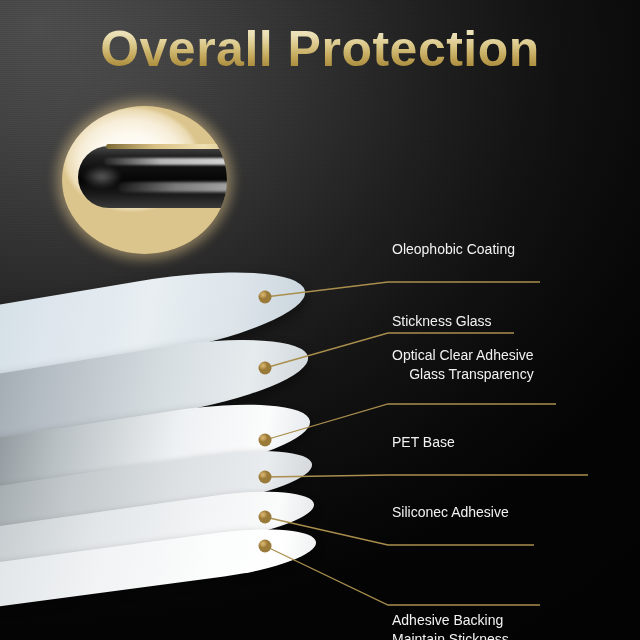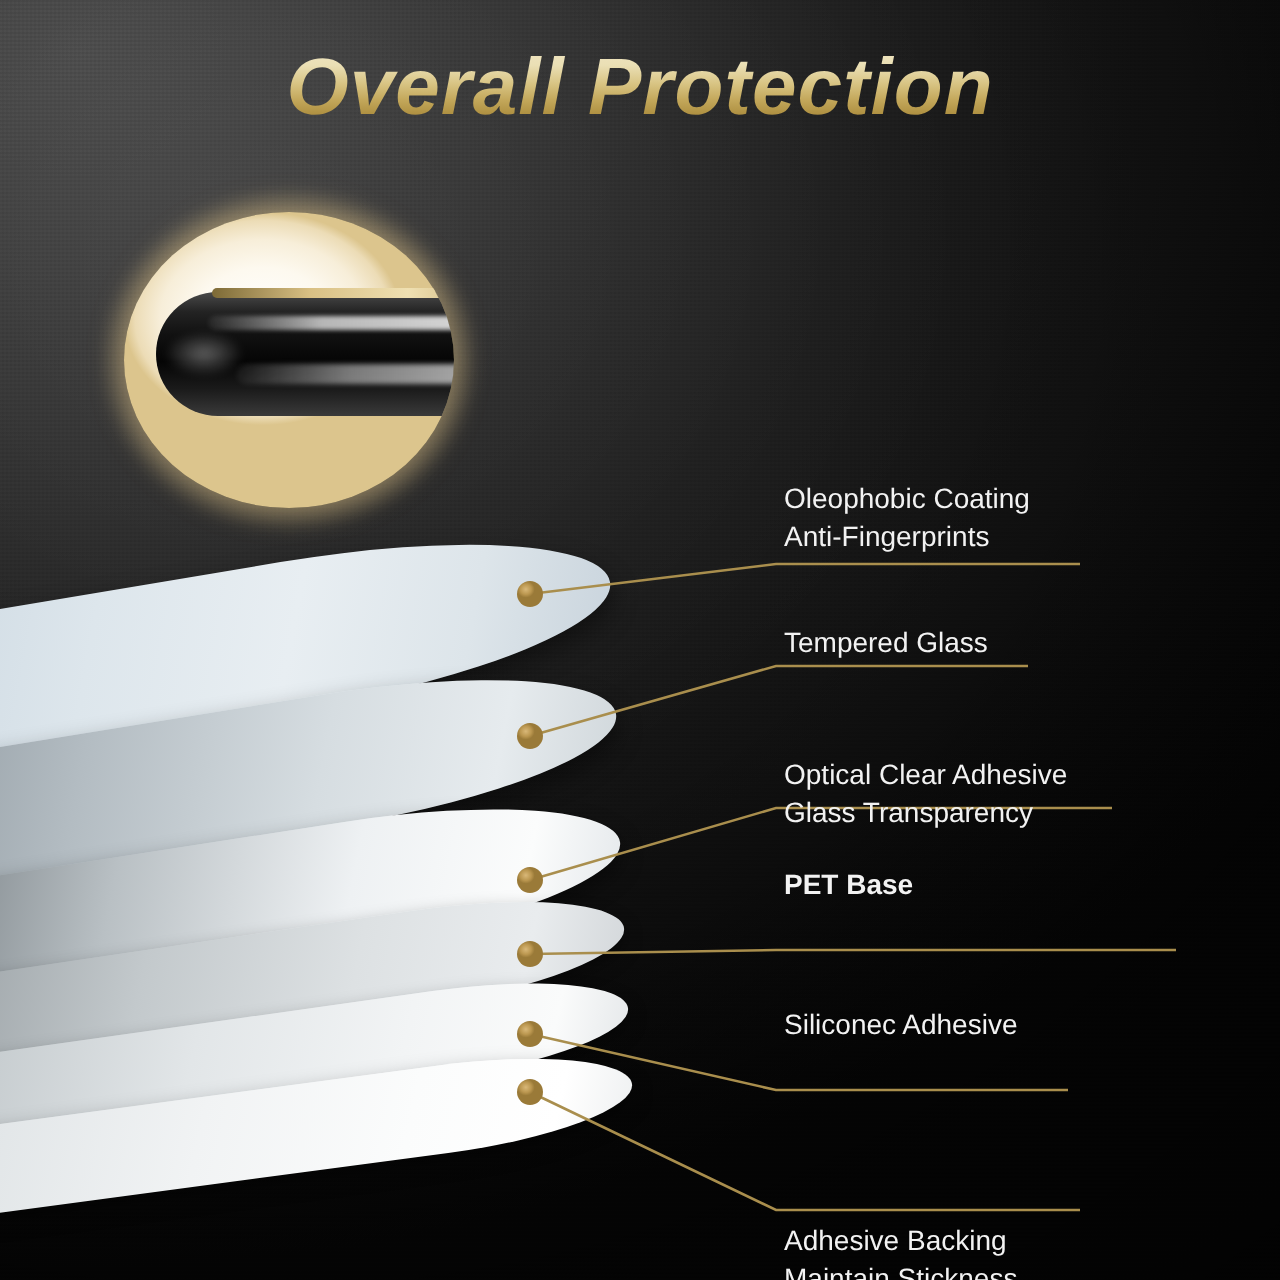--- a/index.html
+++ b/index.html
@@ -17,24 +17,24 @@
   .bg-tex{position:absolute;inset:0;opacity:.55;mix-blend-mode:overlay;
     background-image:
       repeating-linear-gradient(0deg,rgba(255,255,255,.05) 0 1px,rgba(0,0,0,.05) 1px 2px),
       repeating-linear-gradient(90deg,rgba(255,255,255,.04) 0 1px,rgba(0,0,0,.05) 1px 2px);}
   .bg-vig{position:absolute;inset:0;
     background:radial-gradient(125% 110% at 20% 18%,rgba(255,255,255,.05) 0%,
                rgba(0,0,0,0) 45%,rgba(0,0,0,.55) 100%);}
 
   
   .title{position:absolute;left:0;right:0;top:24px;text-align:center;
-    font-size:40px;font-weight:bold;letter-spacing:.5px;line-height:1;
+    font-size:50px;font-weight:bold;letter-spacing:.5px;line-height:1;
     background:linear-gradient(180deg,#f0e5c2 0%,#eadfb4 22%,#d9c585 44%,
                #c2a659 66%,#ab8c3d 86%,#9a7b30 100%);
-    -webkit-background-clip:text;background-clip:text;color:transparent;font-style:italic;
+    -webkit-background-clip:text;background-clip:text;color:transparent;
     -webkit-text-fill-color:transparent;}
 
   
   .inset{position:absolute;left:62px;top:106px;width:165px;height:148px;}
   .inset-glow{position:absolute;left:-12px;top:-12px;width:189px;height:172px;
     border-radius:50%;
     background:radial-gradient(closest-side,rgba(255,233,170,.55) 62%,
                rgba(228,195,120,.28) 80%,rgba(0,0,0,0) 100%);
     filter:blur(3px);}
   .inset-disc{position:absolute;inset:0;border-radius:50%;overflow:hidden;
@@ -151,30 +151,29 @@
       <div class="dot" style="left: 265px; top: 368px;"></div>
       <div class="dot" style="left: 265px; top: 440px;"></div>
       <div class="dot" style="left: 265px; top: 477px;"></div>
       <div class="dot" style="left: 265px; top: 517px;"></div>
       <div class="dot" style="left: 265px; top: 546px;"></div>
     </div>
 
   <div id="label-layer">
       <div class="label" style="left: 392px; top: 240px;">
         <span class="ln">Oleophobic Coating</span>
-        <span class="ln">Anti-Fingerprints</span>
       </div>
       <div class="label" style="left: 392px; top: 312px;">
-        <span class="ln">Tempered Glass</span>
+        <span class="ln">Stickness Glass</span>
       </div>
-      <div class="label" style="left: 392px; top: 378px;">
+      <div class="label" style="left: 392px; top: 346px; text-align: right;">
         <span class="ln">Optical Clear Adhesive</span>
         <span class="ln">Glass Transparency</span>
       </div>
-      <div class="label" style="left: 392px; top: 433px; font-weight: bold;">
+      <div class="label" style="left: 392px; top: 433px;">
         <span class="ln">PET Base</span>
       </div>
       <div class="label" style="left: 392px; top: 503px;">
         <span class="ln">Siliconec Adhesive</span>
       </div>
       <div class="label" style="left: 392px; top: 563px; margin-top: 48px;">
         <span class="ln">Adhesive Backing</span>
         <span class="ln">Maintain Stickness</span>
       </div>
     </div>

